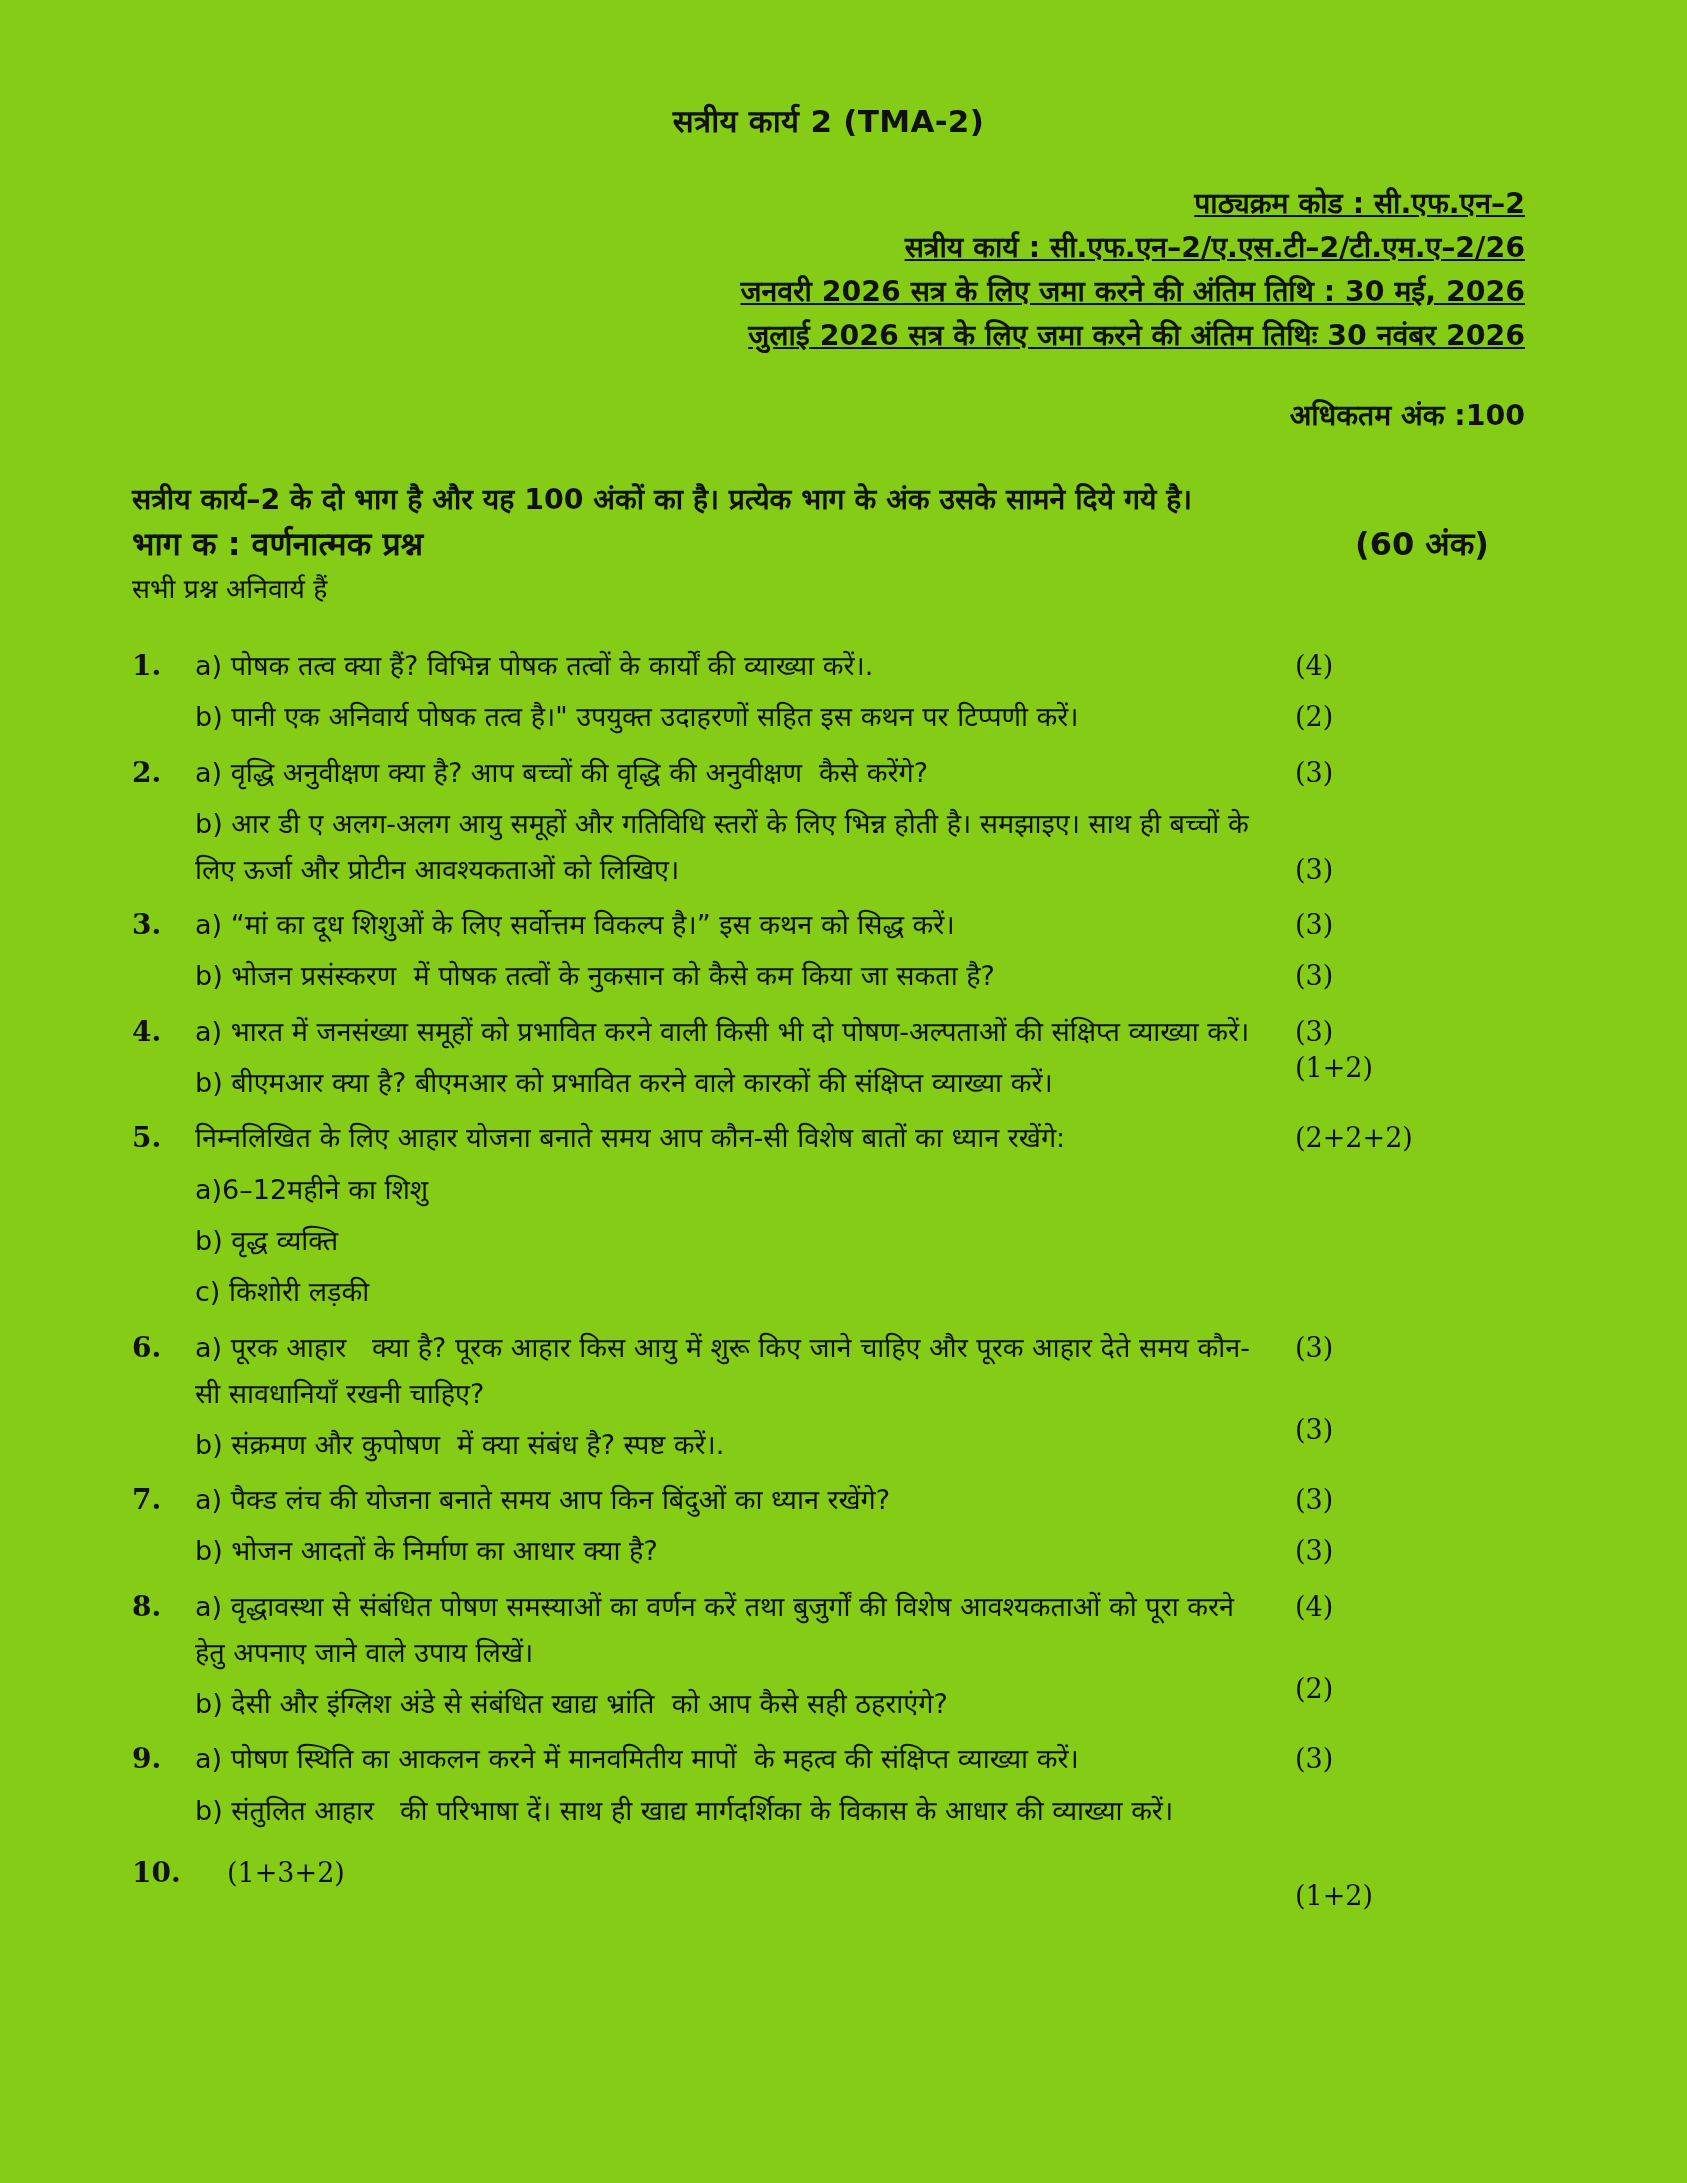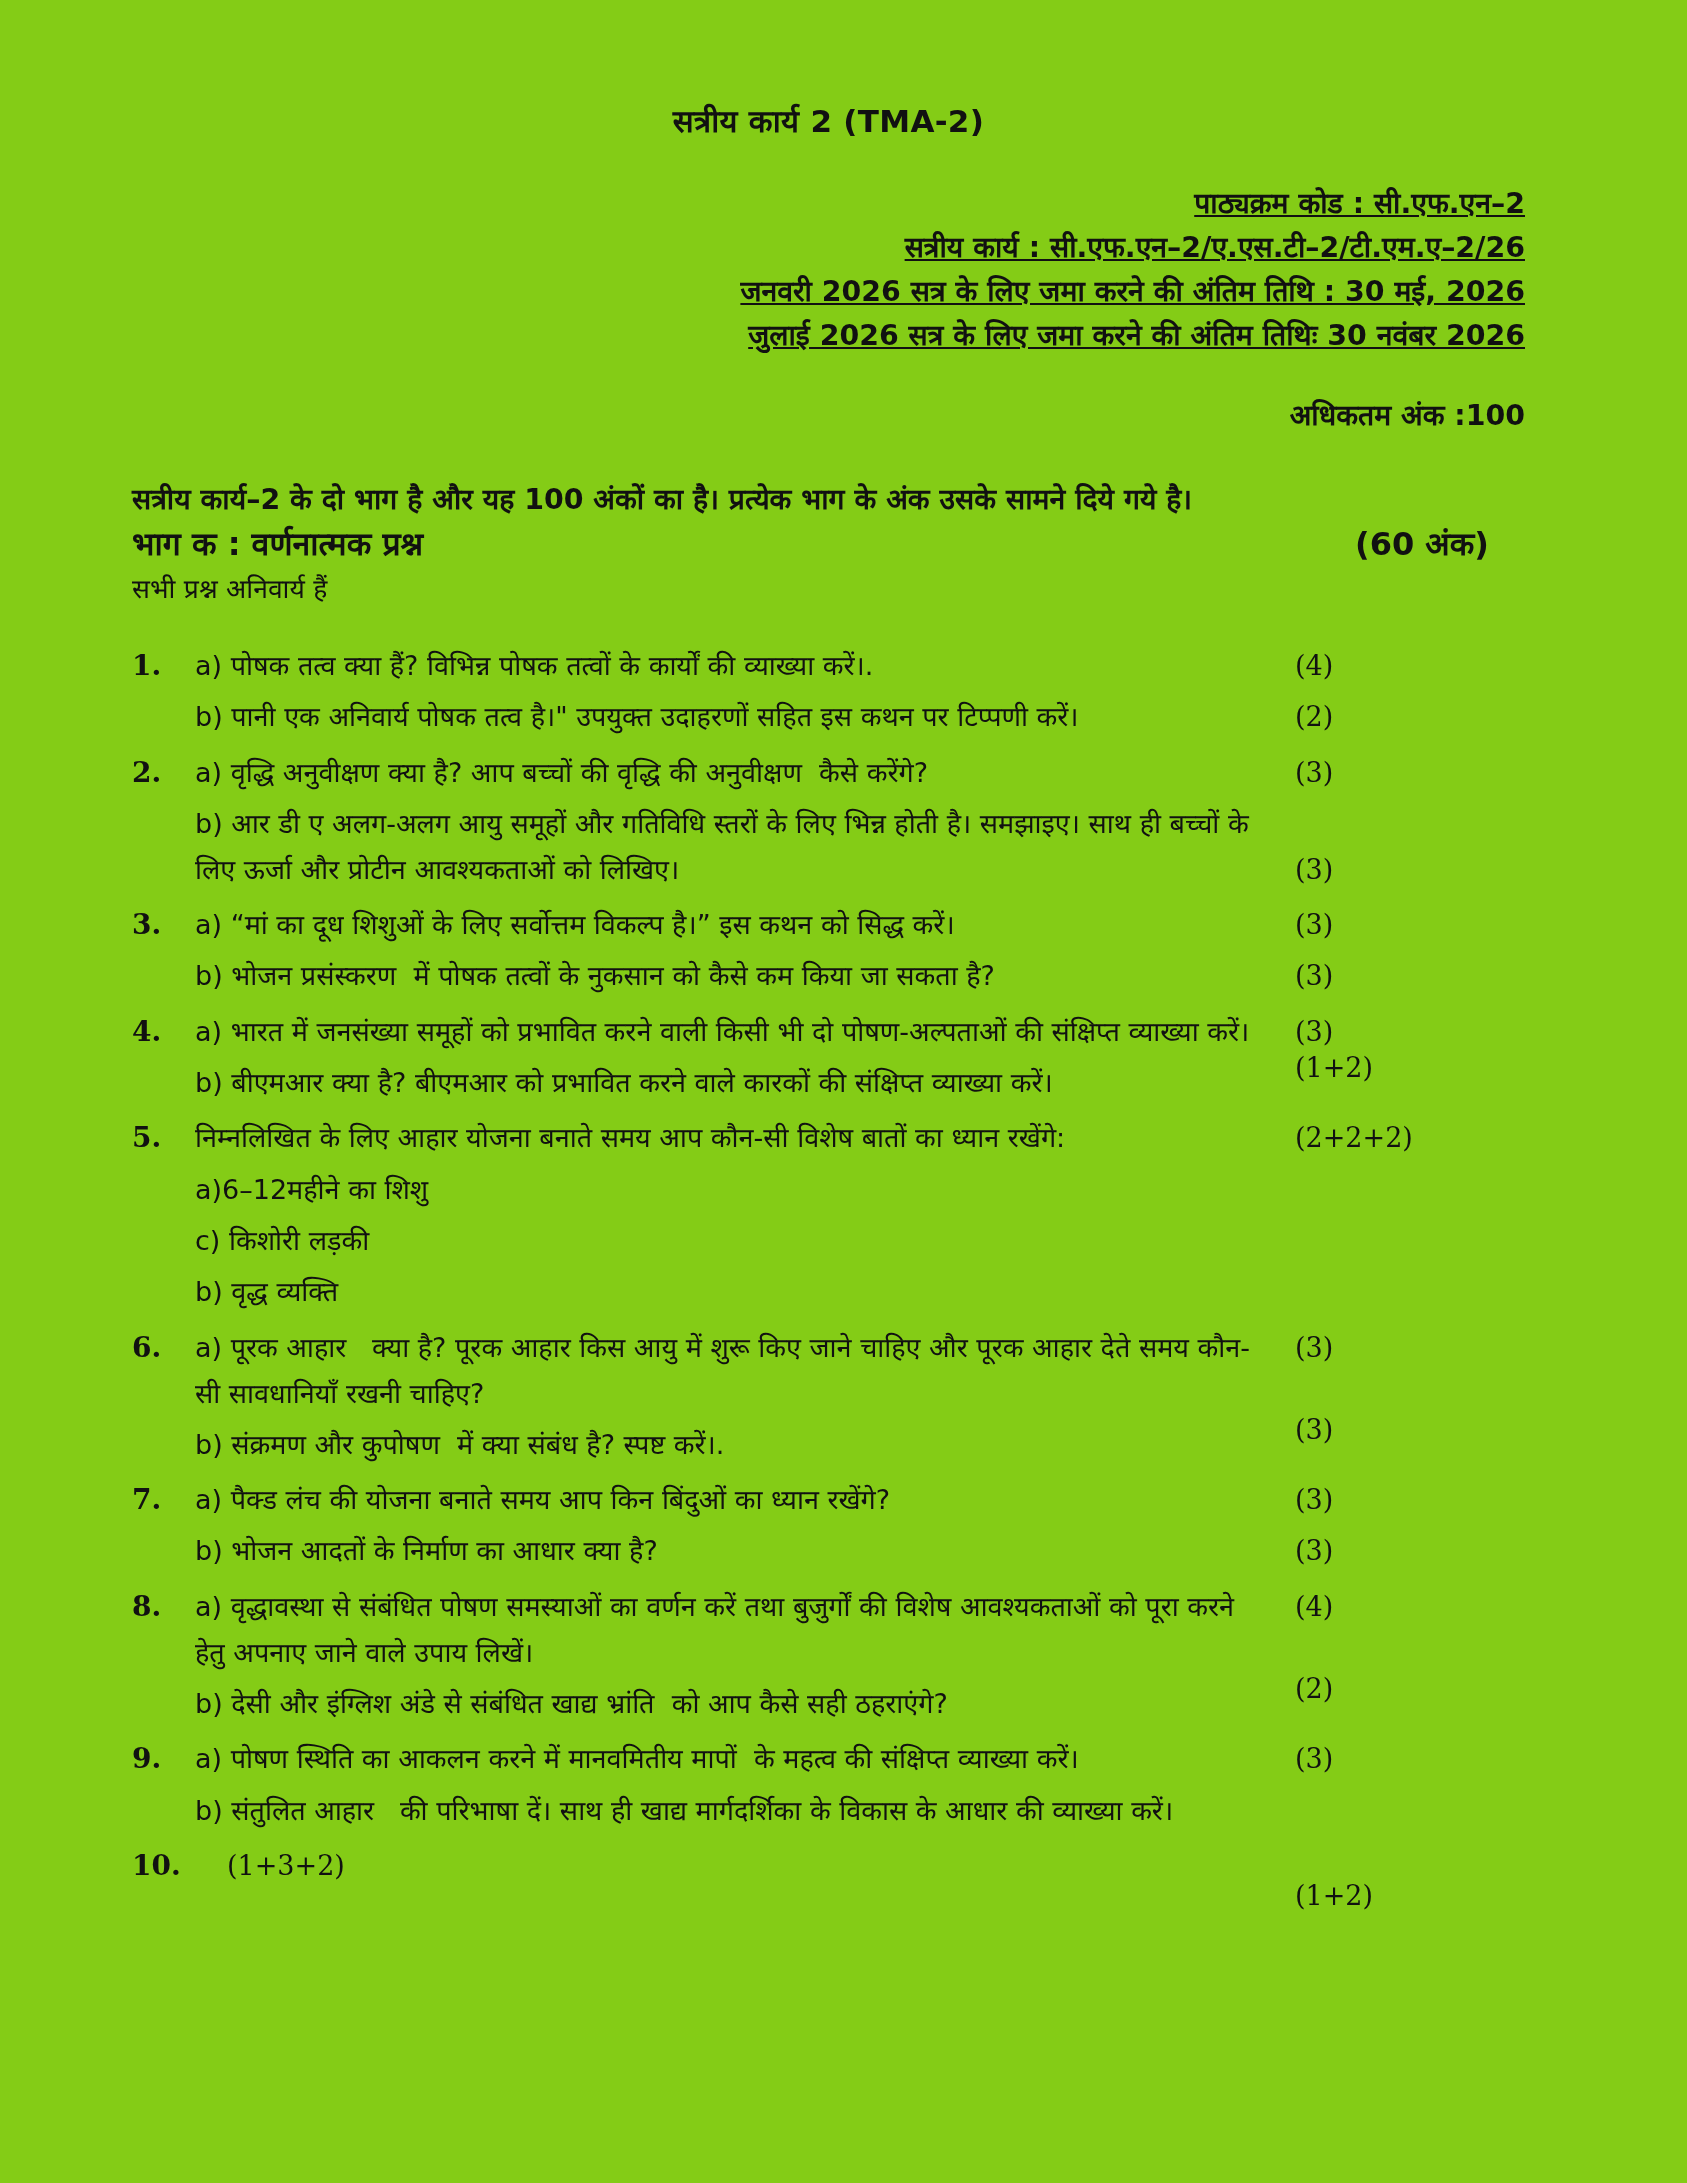--- a/index.html
+++ b/index.html
@@ -78,21 +78,21 @@
     width: 99px;
     flex-shrink: 0;
     font-size: 27px;
     line-height: 46px;
     font-family: "DejaVu Serif", "Liberation Serif", serif;
     position: relative;
   }
   .mk-mid    { top: 46px; }
   .mk-low    { top: 85px; }
   .mk-raise  { top: -14.6px; }
-  .gap-top   { margin-top: 4px; }
+  .gap-top   { margin-top: 11px; }
 </style>
 </head>
 <body>
 
 <div class="page">
 
   <div class="title">सत्रीय कार्य 2 (TMA-2)</div>
 
   <div class="hdr">
     <div class="hline">पाठ्यक्रम कोड : सी.एफ.एन–2</div>
@@ -173,24 +173,24 @@
       <div class="q-num">5.</div>
       <div class="q-parts">
         <div class="part">
           <div class="part-text">निम्नलिखित के लिए आहार योजना बनाते समय आप कौन-सी विशेष बातों का ध्यान रखेंगे:</div>
           <div class="part-marks">(2+2+2)</div>
         </div>
         <div class="part">
           <div class="part-text">a)6–12महीने का शिशु</div>
         </div>
         <div class="part">
+          <div class="part-text">b) वृद्ध व्यक्ति</div>
+        </div>
+        <div class="part">
           <div class="part-text">c) किशोरी लड़की</div>
-        </div>
-        <div class="part">
-          <div class="part-text">b) वृद्ध व्यक्ति</div>
         </div>
       </div>
     </div>
 
     <div class="question">
       <div class="q-num">6.</div>
       <div class="q-parts">
         <div class="part">
           <div class="part-text">a) पूरक आहार   क्या है? पूरक आहार किस आयु में शुरू किए जाने चाहिए और पूरक आहार देते समय कौन-सी सावधानियाँ रखनी चाहिए?</div>
           <div class="part-marks">(3)</div>

